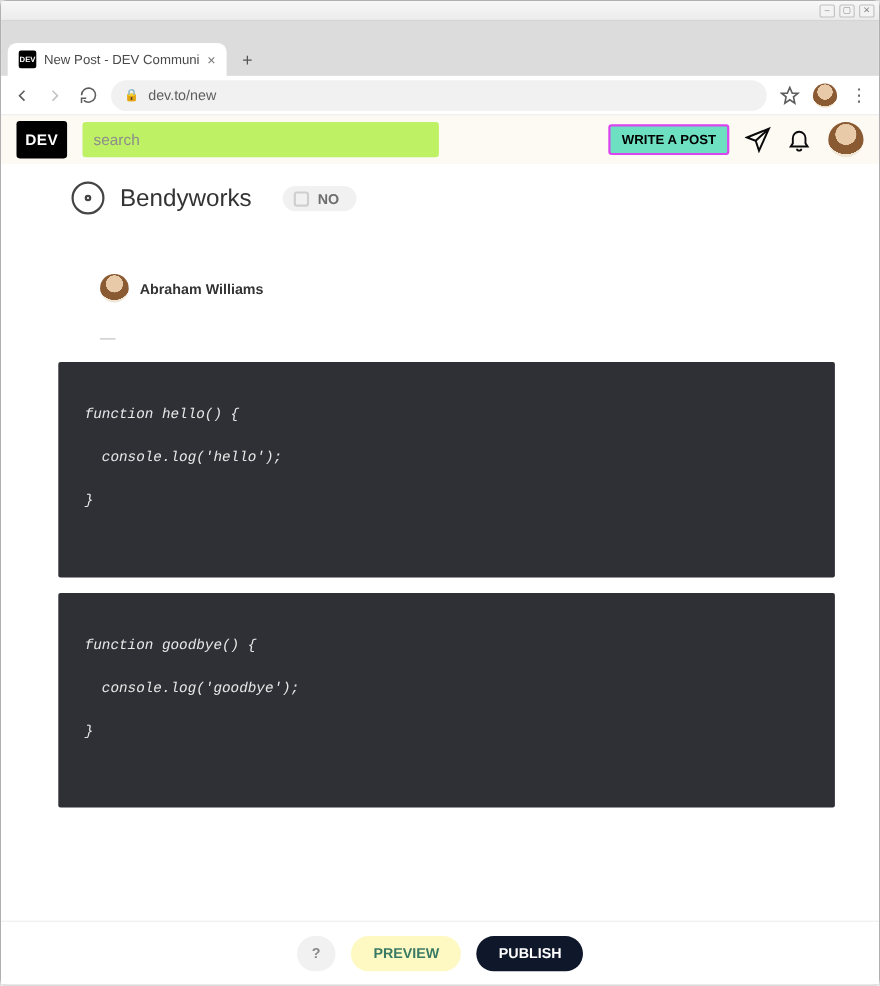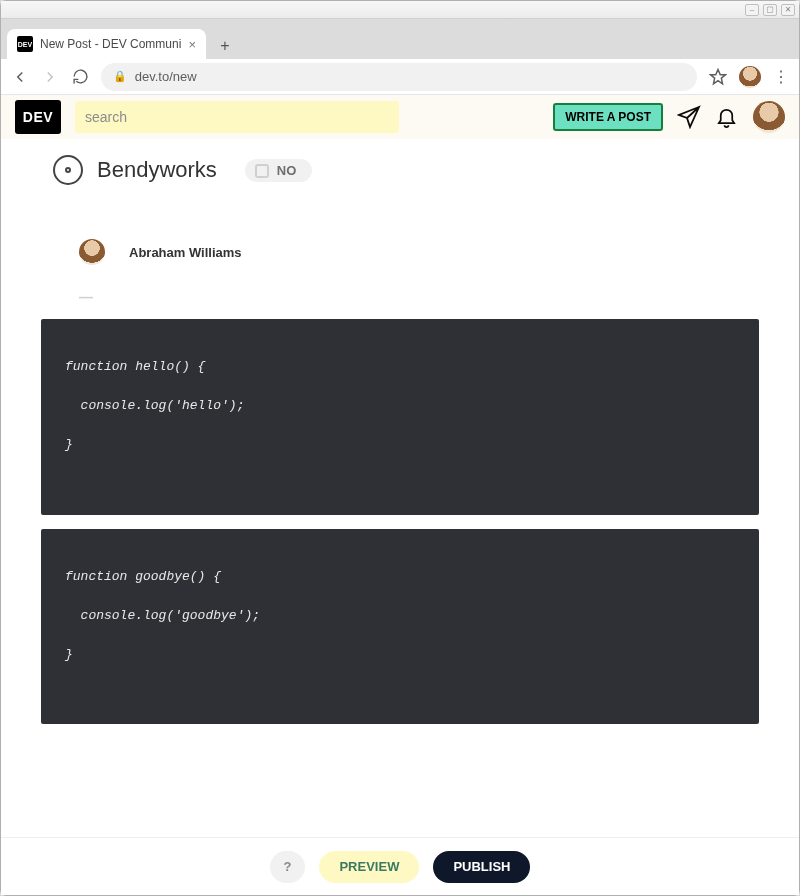--- a/index.html
+++ b/index.html
@@ -33,21 +33,21 @@
       width: 14px; height: 12px;
       border: 1px solid #bfbfbf;
       border-radius: 2px;
       background: #f3f3f3;
       display:flex; align-items:center; justify-content:center;
       font-size: 8px; color:#888;
       cursor: pointer;
     }
     .tabstrip {
       background: #dcdcdc;
-      height: 40px;
+      height: 50px;
       display: flex;
       align-items: flex-end;
       padding-left: 6px;
     }
     .tab {
       background: #fff;
       height: 30px;
       border-top-left-radius: 8px;
       border-top-right-radius: 8px;
       padding: 0 10px;
@@ -127,33 +127,33 @@
     .dev-logo {
       width:46px; height:34px;
       background:#000; color:#fff;
       font-weight:800; font-size:14px;
       display:flex; align-items:center; justify-content:center;
       border-radius:3px;
       letter-spacing:0.5px;
     }
     .search-box {
       flex:0 0 324px;
-      background:#fef9c3;
+      background:#bef264;
       border:none;
       height:32px;
       border-radius:3px;
       padding:0 10px;
       font-size:14px;
       color:#7a7a7a;
     }
     .search-box::placeholder{ color:#8c8c8c; }
     .header-spacer{ flex:1; }
     .write-post-btn {
       background:#6de0c1;
-      border:2px solid #15803d;
+      border:2px solid #d946ef;
       font-weight:700;
       font-size:12px;
       padding:5px 10px;
       border-radius:3px;
       cursor:pointer;
     }
     .hdr-icon {
       width:24px; height:24px;
       color:#0a0a0a;
       cursor:pointer;
@@ -162,21 +162,21 @@
       width:32px; height:32px;
       border-radius:50%;
       background: radial-gradient(circle at 50% 35%, #e8c9a8 36%, #8a5a33 37% 68%, #efe6d6 69%);
       cursor:pointer;
     }
 
     .content-scroll {
       flex:1;
       background:#fff;
       overflow-y:scroll;
-      padding: 0 20px 40px 20px;
+      padding: 0 20px 40px 32px;
     }
     .content-scroll::-webkit-scrollbar { width:14px; }
     .content-scroll::-webkit-scrollbar-track { background:#f1f1f1; }
     .content-scroll::-webkit-scrollbar-thumb { background:#c1c1c1; border-radius:7px; }
 
     .org-row {
       display:flex;
       align-items:center;
       gap:14px;
       padding:16px 12px 6px 32px;
@@ -196,21 +196,21 @@
       display:flex; align-items:flex-end; gap:8px;
       font-size:13px; color:#6e6e6e;
       font-weight:600;
       margin-left:14px;
     }
     .toggle-sq { width:14px; height:14px; border:2px solid #cfcfcf; border-radius:3px; }
 
     .author-row {
       display:flex;
       align-items:center;
-      gap:24px;
+      gap:10px;
       padding:48px 0 12px 58px;
     }
     .author-avatar {
       width:26px; height:26px;
       border-radius:50%;
       background: radial-gradient(circle at 50% 35%, #e8c9a8 36%, #8a5a33 37% 68%, #efe6d6 69%);
     }
     .author-name { font-size:13px; color:#333; font-weight:600; }
 
     .dash-mark {

